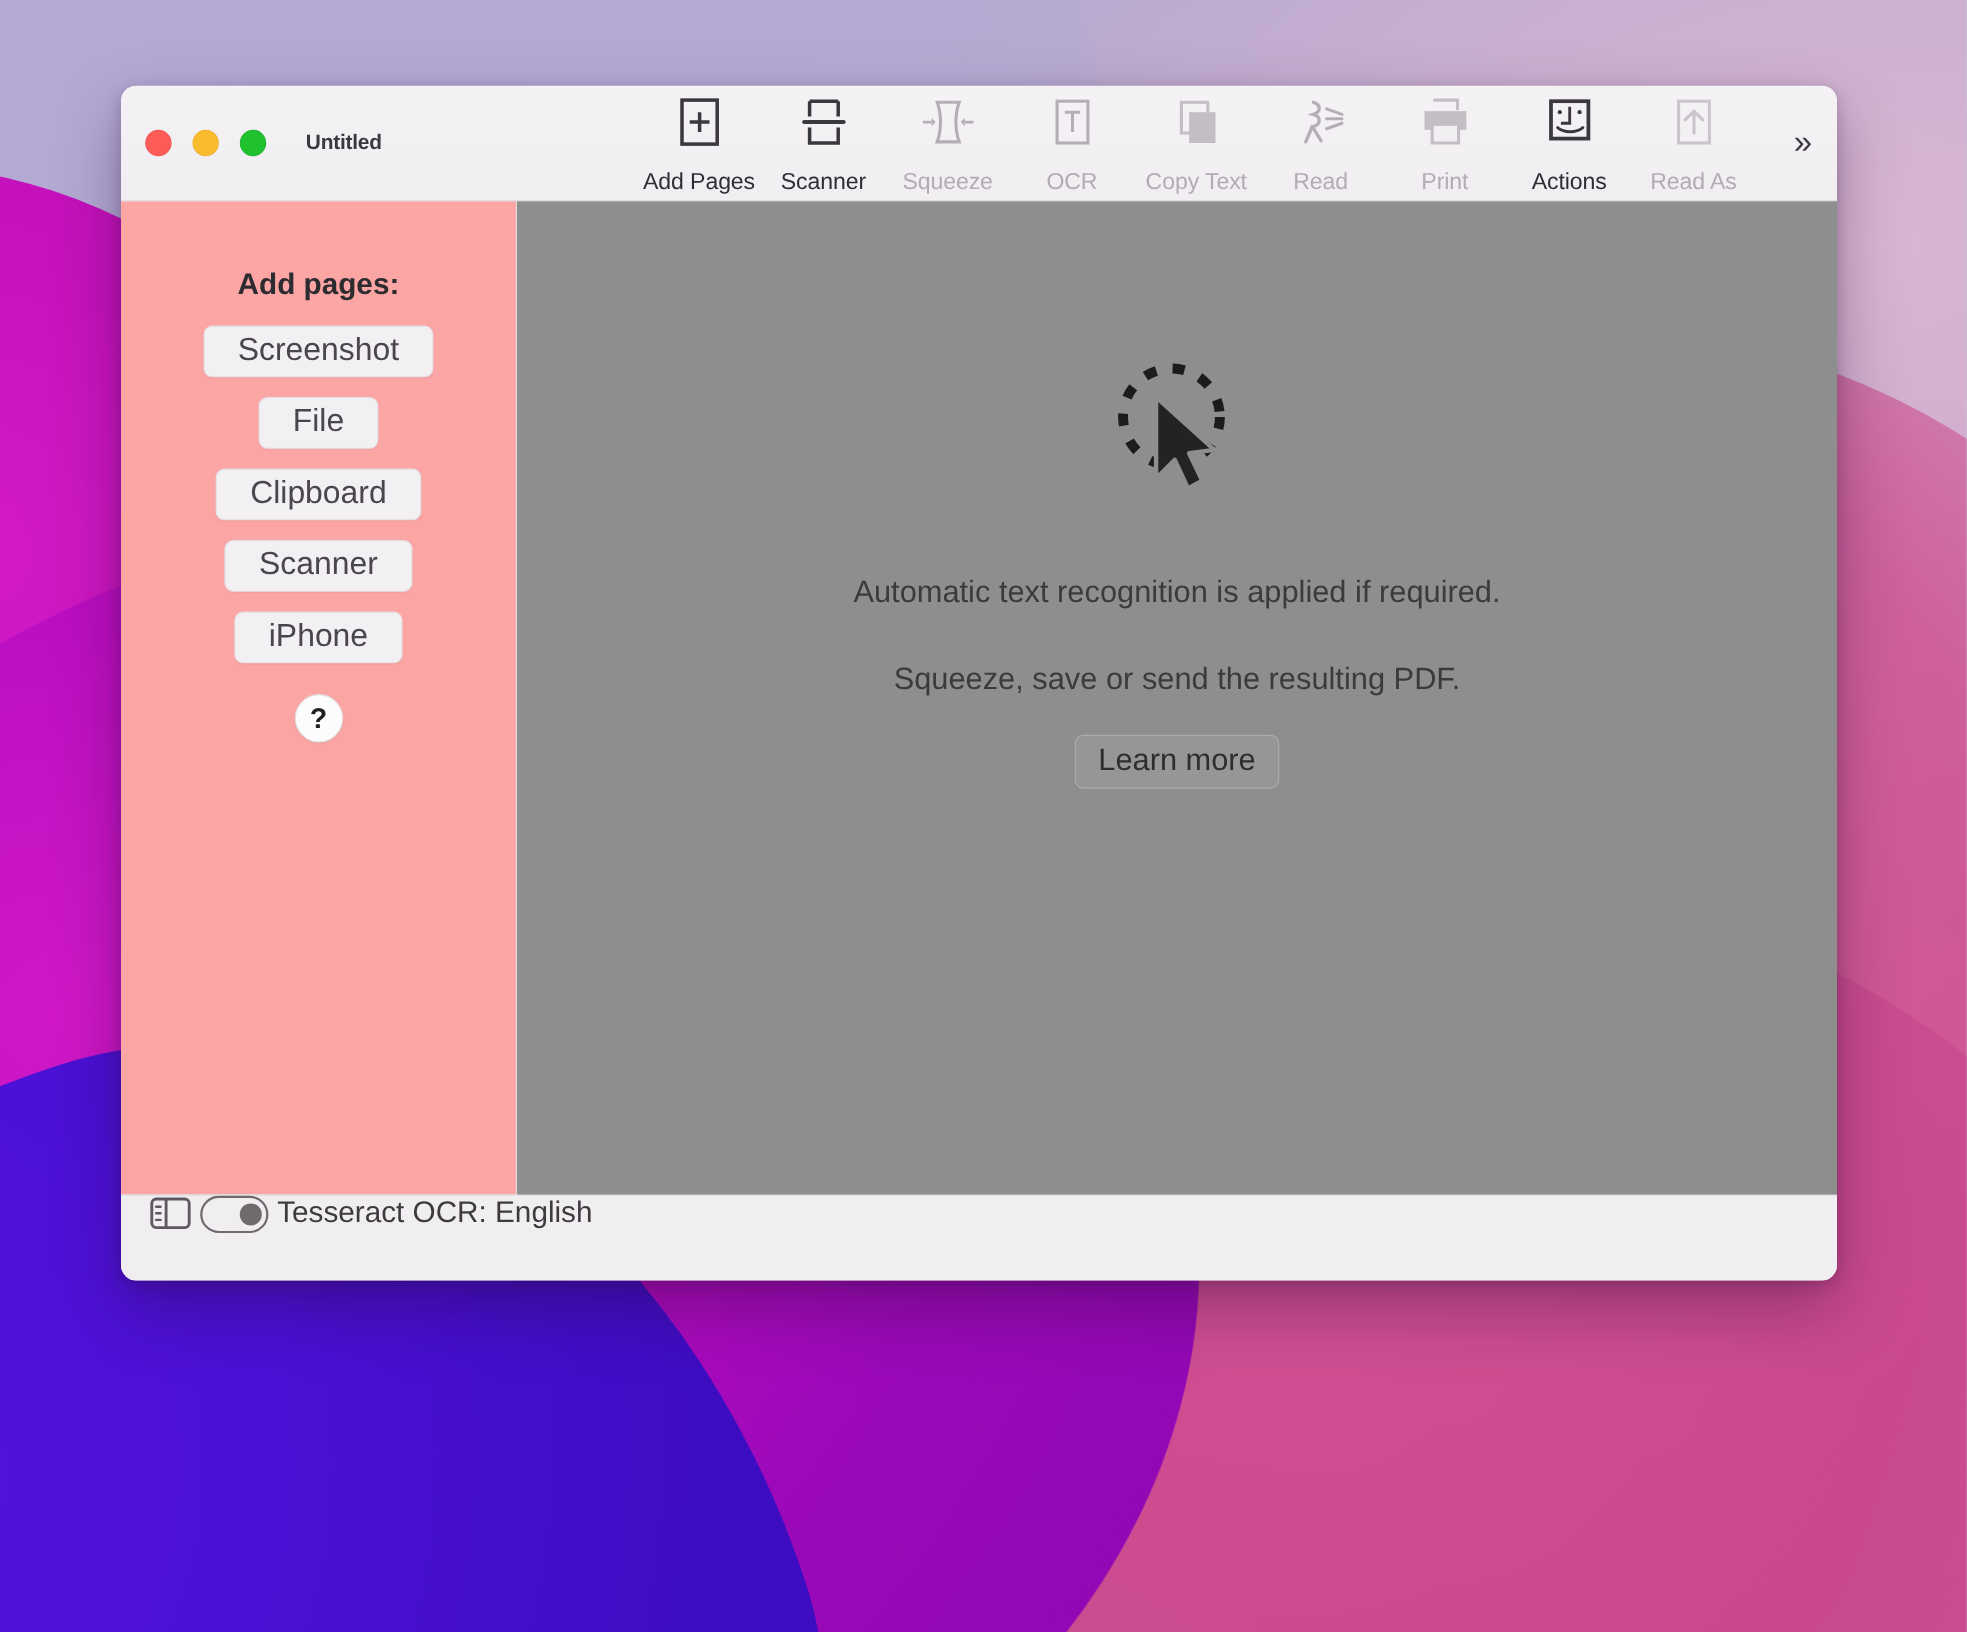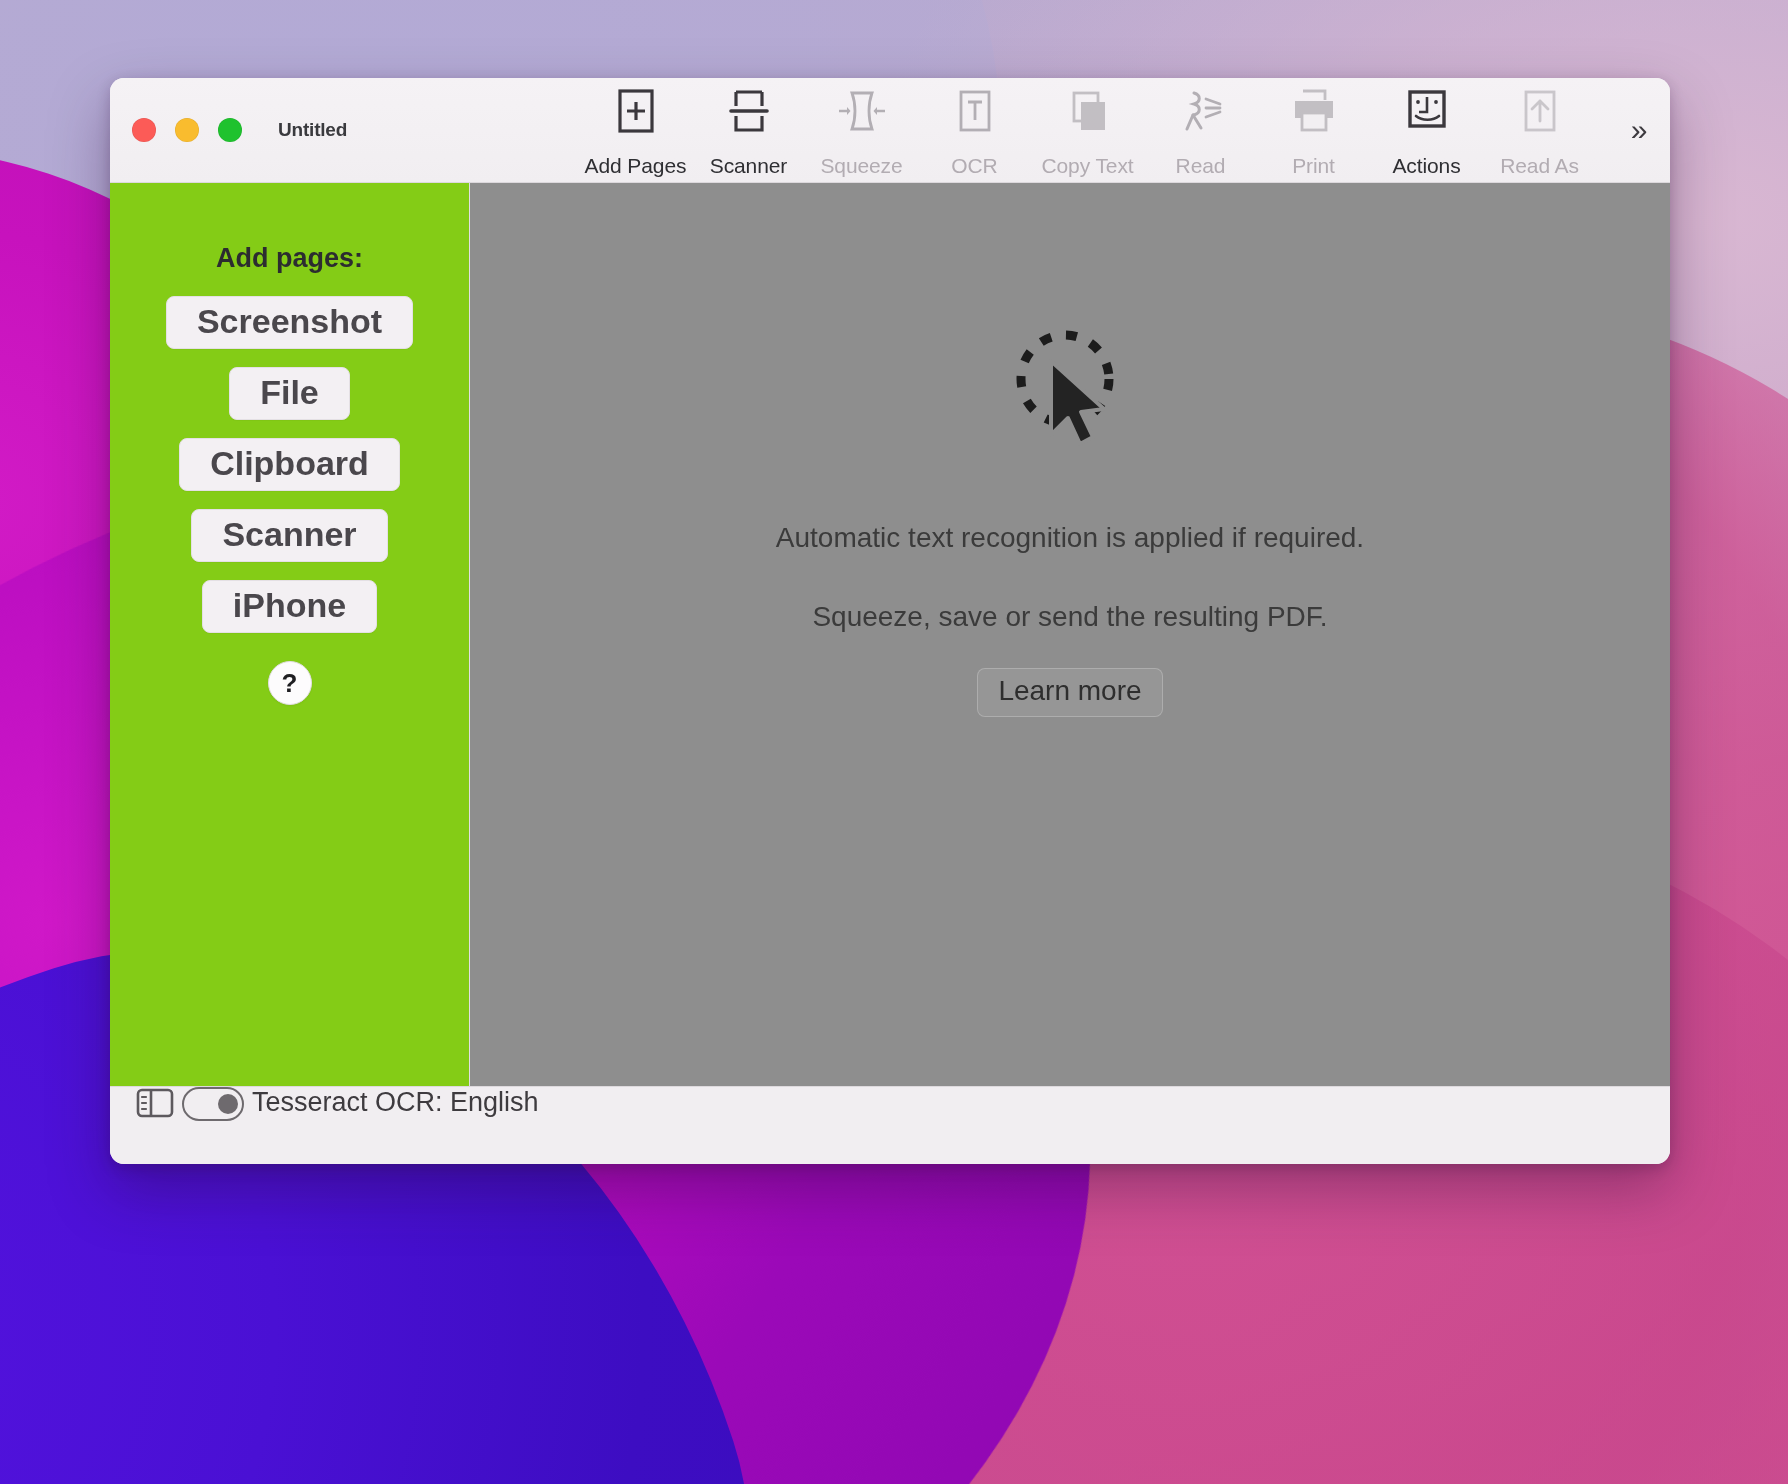--- a/index.html
+++ b/index.html
@@ -155,44 +155,43 @@
     color: #3d3a3f;
     cursor: default;
   }
 
   
   .body-split { flex: 1; display: flex; min-height: 0; }
 
   .sidebar {
     width: 360px;
     flex: 0 0 360px;
-    background: #84cc16;
+    background: #fca5a5;
     border-right: 1px solid #e2dee2;
     padding-top: 60px;
     display: flex;
     flex-direction: column;
     align-items: center;
   }
   .sb-heading {
     font-size: 27px;
     font-weight: bold;
     color: #2c2c30;
     margin-bottom: 22px;
   }
   .sb-btn {
-    font-size: 34px;
+    font-size: 29px;
     color: #4a474c;
     background: #f3f0f3;
     border: 1px solid #e4e0e4;
     border-radius: 8px;
     padding: 5px 30px 7px;
     margin-bottom: 18px;
     cursor: default;
     box-shadow: 0 1px 1px rgba(0,0,0,0.03);
-    font-weight: bold;
   }
   .sb-help {
     margin-top: 10px;
     width: 44px; height: 44px;
     border-radius: 50%;
     background: #fdfcfd;
     border: 1px solid #e2dee2;
     display: flex; align-items: center; justify-content: center;
     font-size: 26px; font-weight: bold; color: #1f1f22;
     cursor: default;

